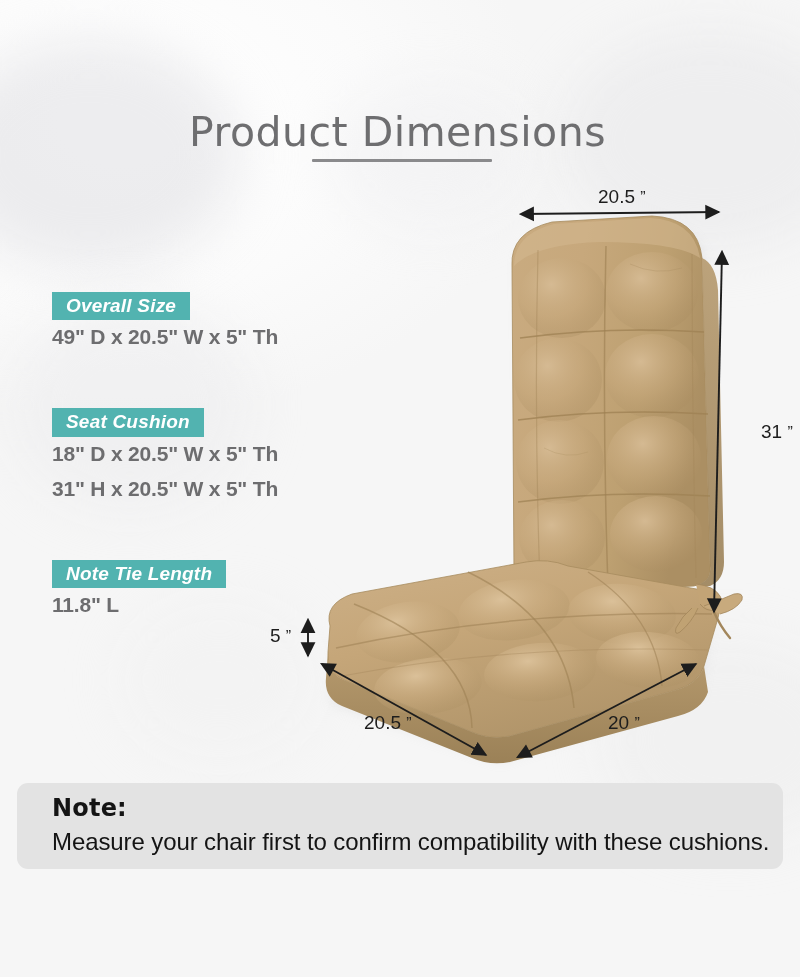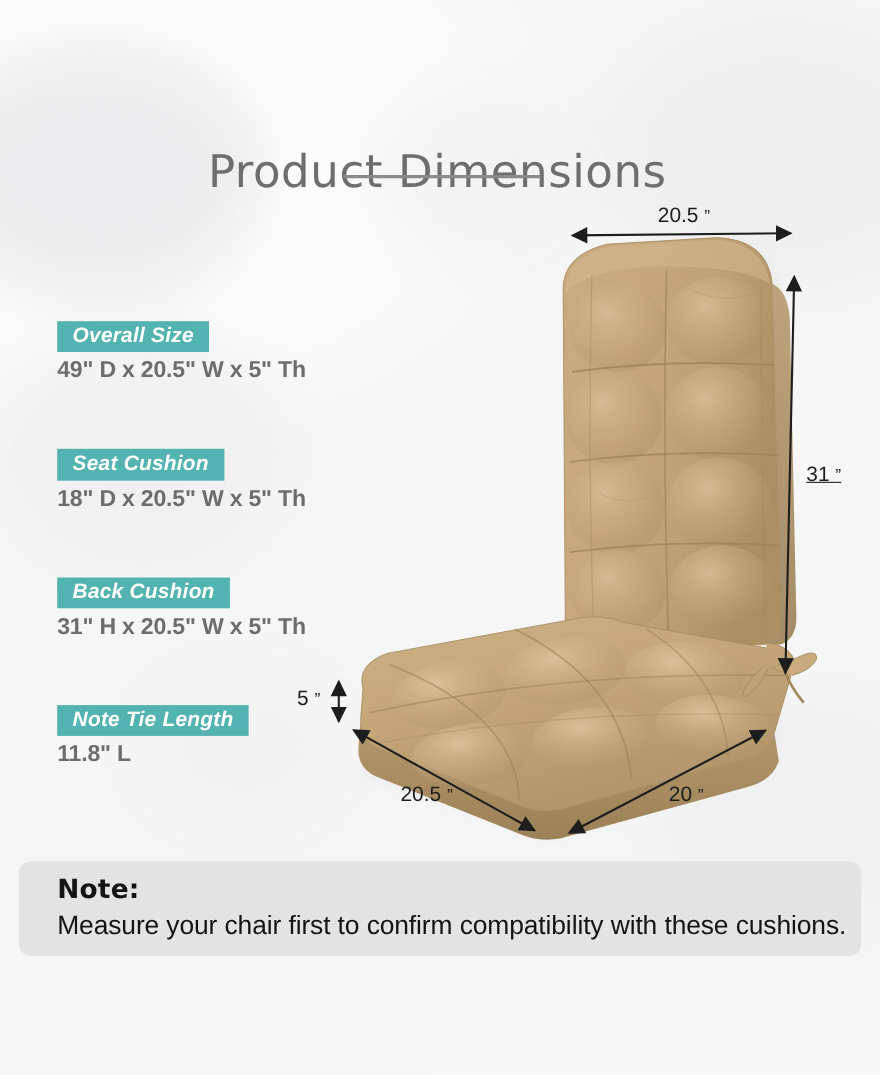--- a/index.html
+++ b/index.html
@@ -44,21 +44,20 @@
     position: absolute;
     left: 0;
     top: 108px;
     width: 795px;
     text-align: center;
     font-size: 41px;
     font-weight: 400;
     letter-spacing: 0.5px;
     color: #6e6e70;
     font-family: "DejaVu Sans", sans-serif;
-    margin-top: 24px;
   }
   .title-underline {
     position: absolute;
     left: 312px;
     top: 159px;
     width: 180px;
     height: 3px;
     background: #8a8a8c;
     border-radius: 1px;
   }
@@ -164,21 +163,20 @@
       <div class="spec-banner">Overall Size</div>
       <div class="spec-value">49" D x 20.5" W x 5" Th</div>
     </div>
 
     <div class="spec-block">
       <div class="spec-banner">Seat Cushion</div>
       <div class="spec-value">18" D x 20.5" W x 5" Th</div>
     </div>
 
     <div class="spec-block">
-      <div class="spec-banner">Back Cushion</div>
       <div class="spec-value">31" H x 20.5" W x 5" Th</div>
     </div>
 
     <div class="spec-block">
       <div class="spec-banner">Note Tie Length</div>
       <div class="spec-value">11.8" L</div>
     </div>
 
   </div>
 
@@ -325,21 +323,21 @@
     <line x1="322" y1="664" x2="486" y2="755" stroke="#1d1d1d" stroke-width="1.9" marker-start="url(#arrTail)" marker-end="url(#arrHead)"></line>
 
     <line x1="518" y1="757" x2="696" y2="664" stroke="#1d1d1d" stroke-width="1.9" marker-start="url(#arrTail)" marker-end="url(#arrHead)"></line>
   </svg>
 
   <div class="dim-label" style="left:598px; top:186px;">
     <span>20.5</span>
     <span class="unit">”</span>
   </div>
 
-  <div class="dim-label" style="left:733px; top:421px;text-decoration:underline;">
+  <div class="dim-label" style="left:761px; top:421px;">
     <span>31</span>
     <span class="unit">”</span>
   </div>
 
   <div class="dim-label" style="left:270px; top:625px;">
     <span>5</span>
     <span class="unit">”</span>
   </div>
 
   <div class="dim-label" style="left:364px; top:712px;">

